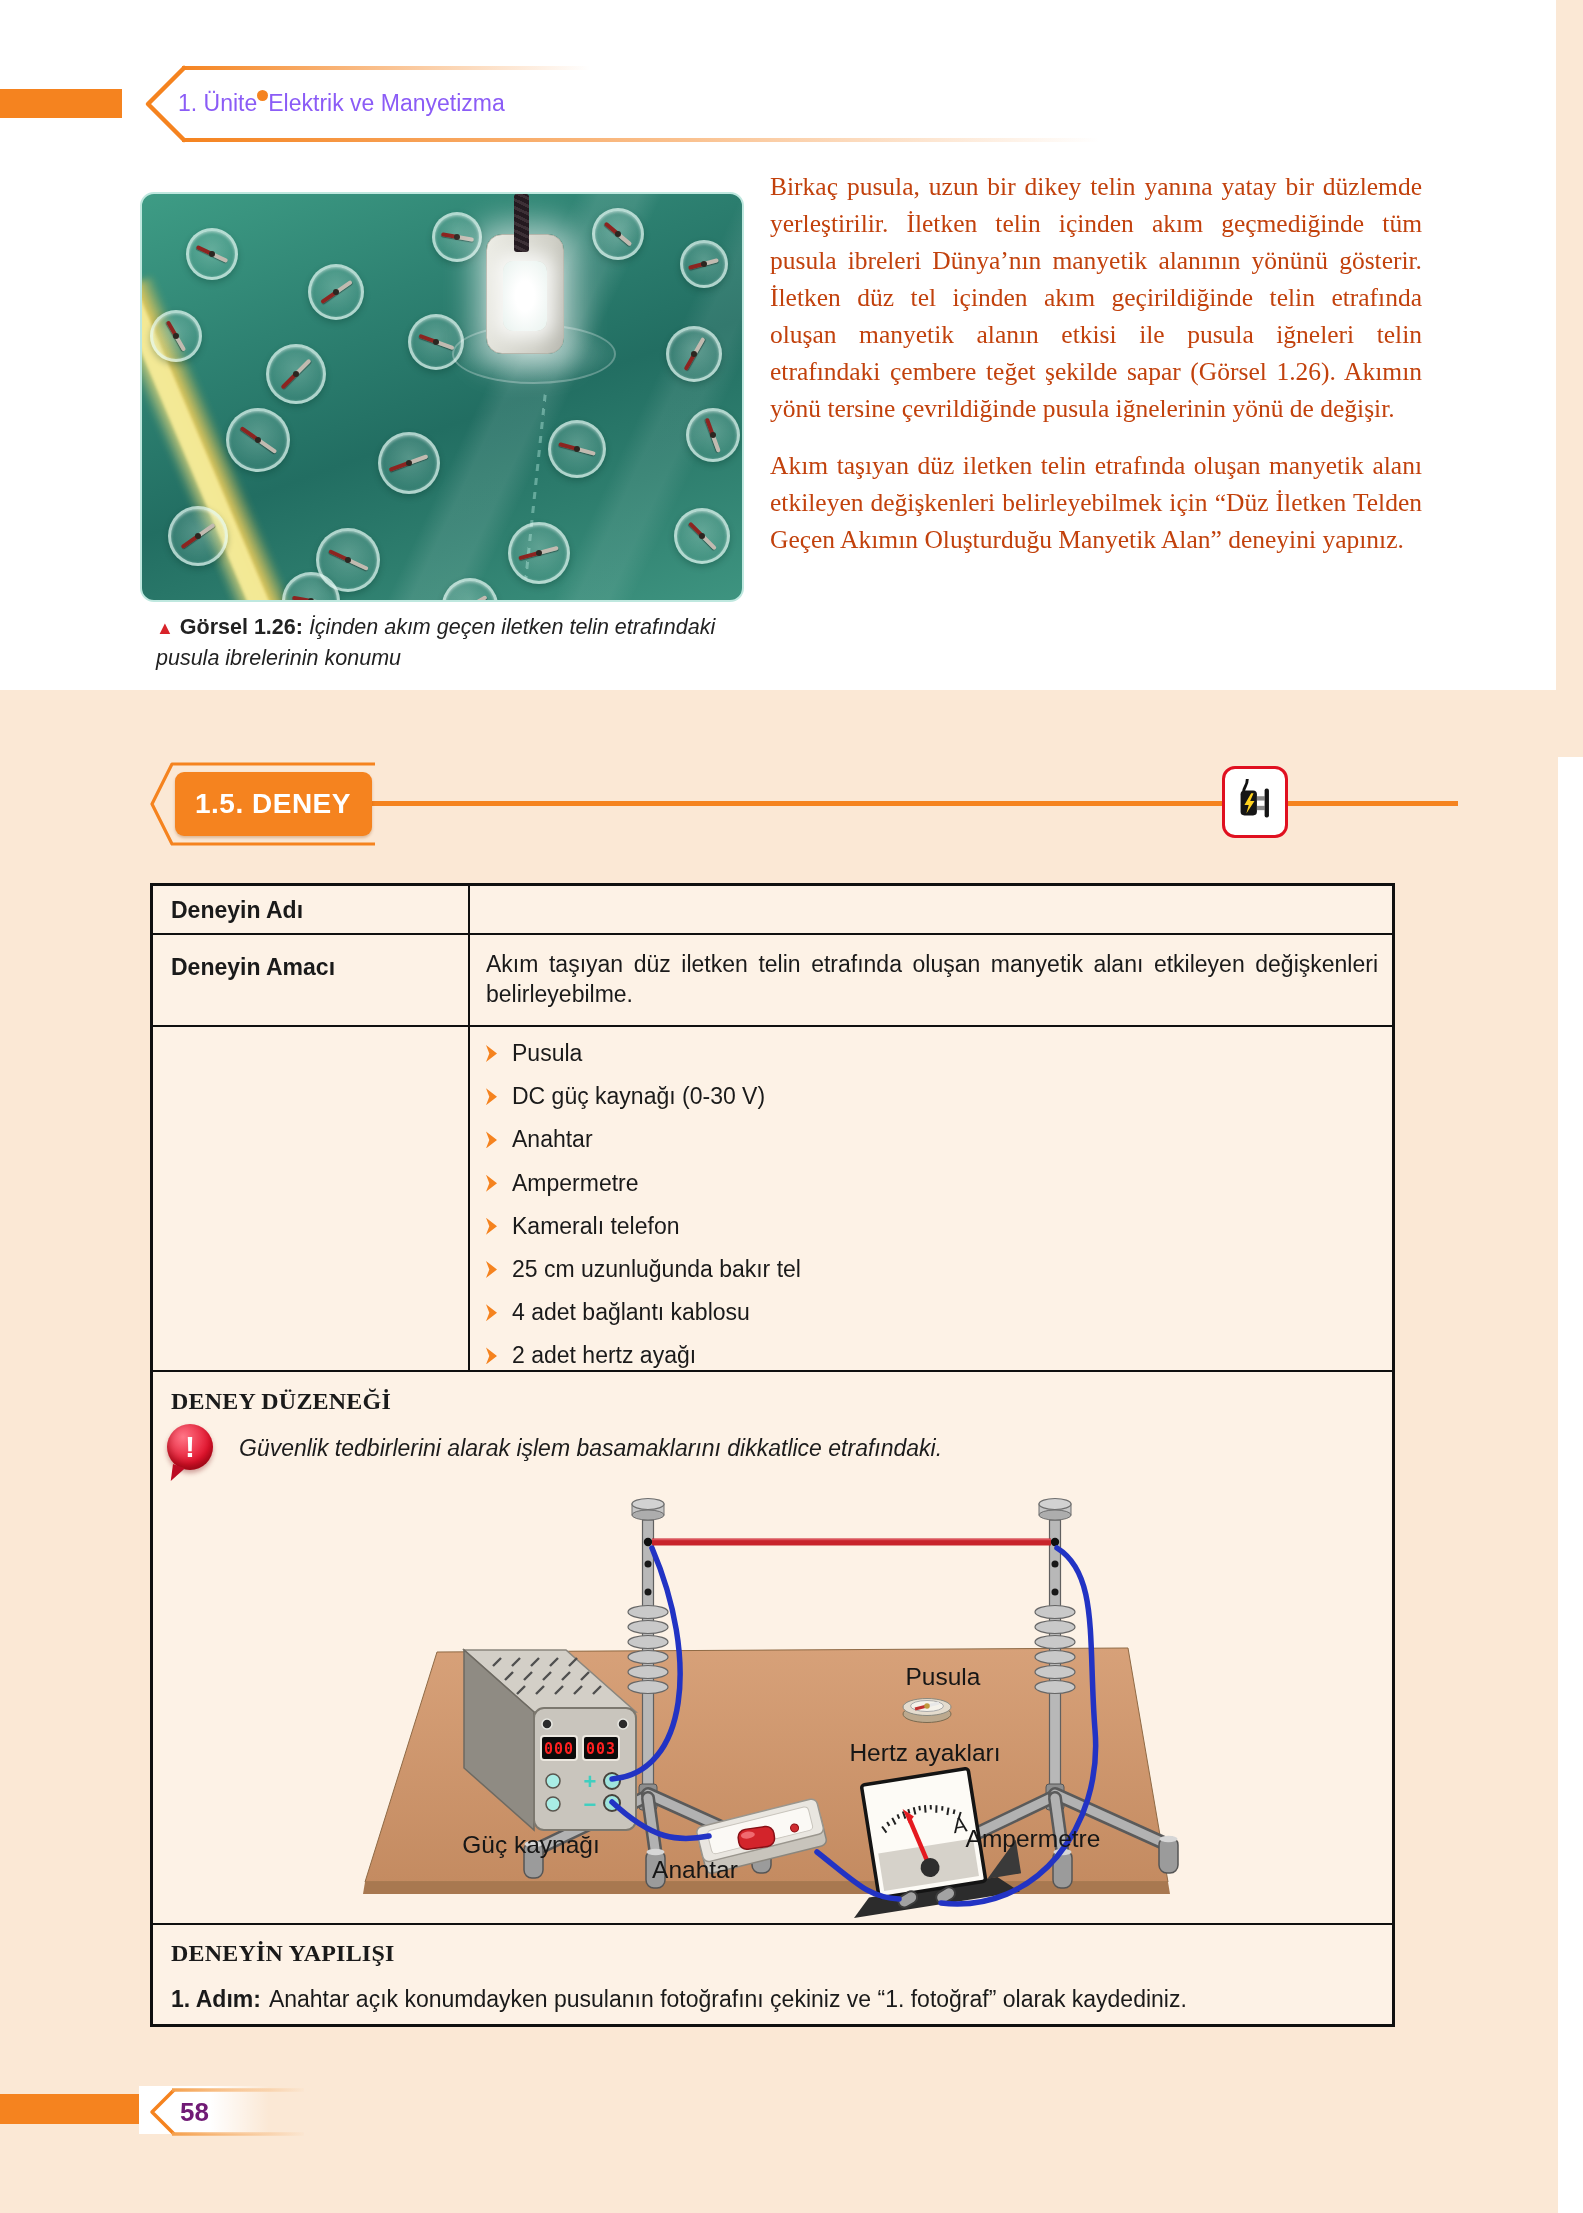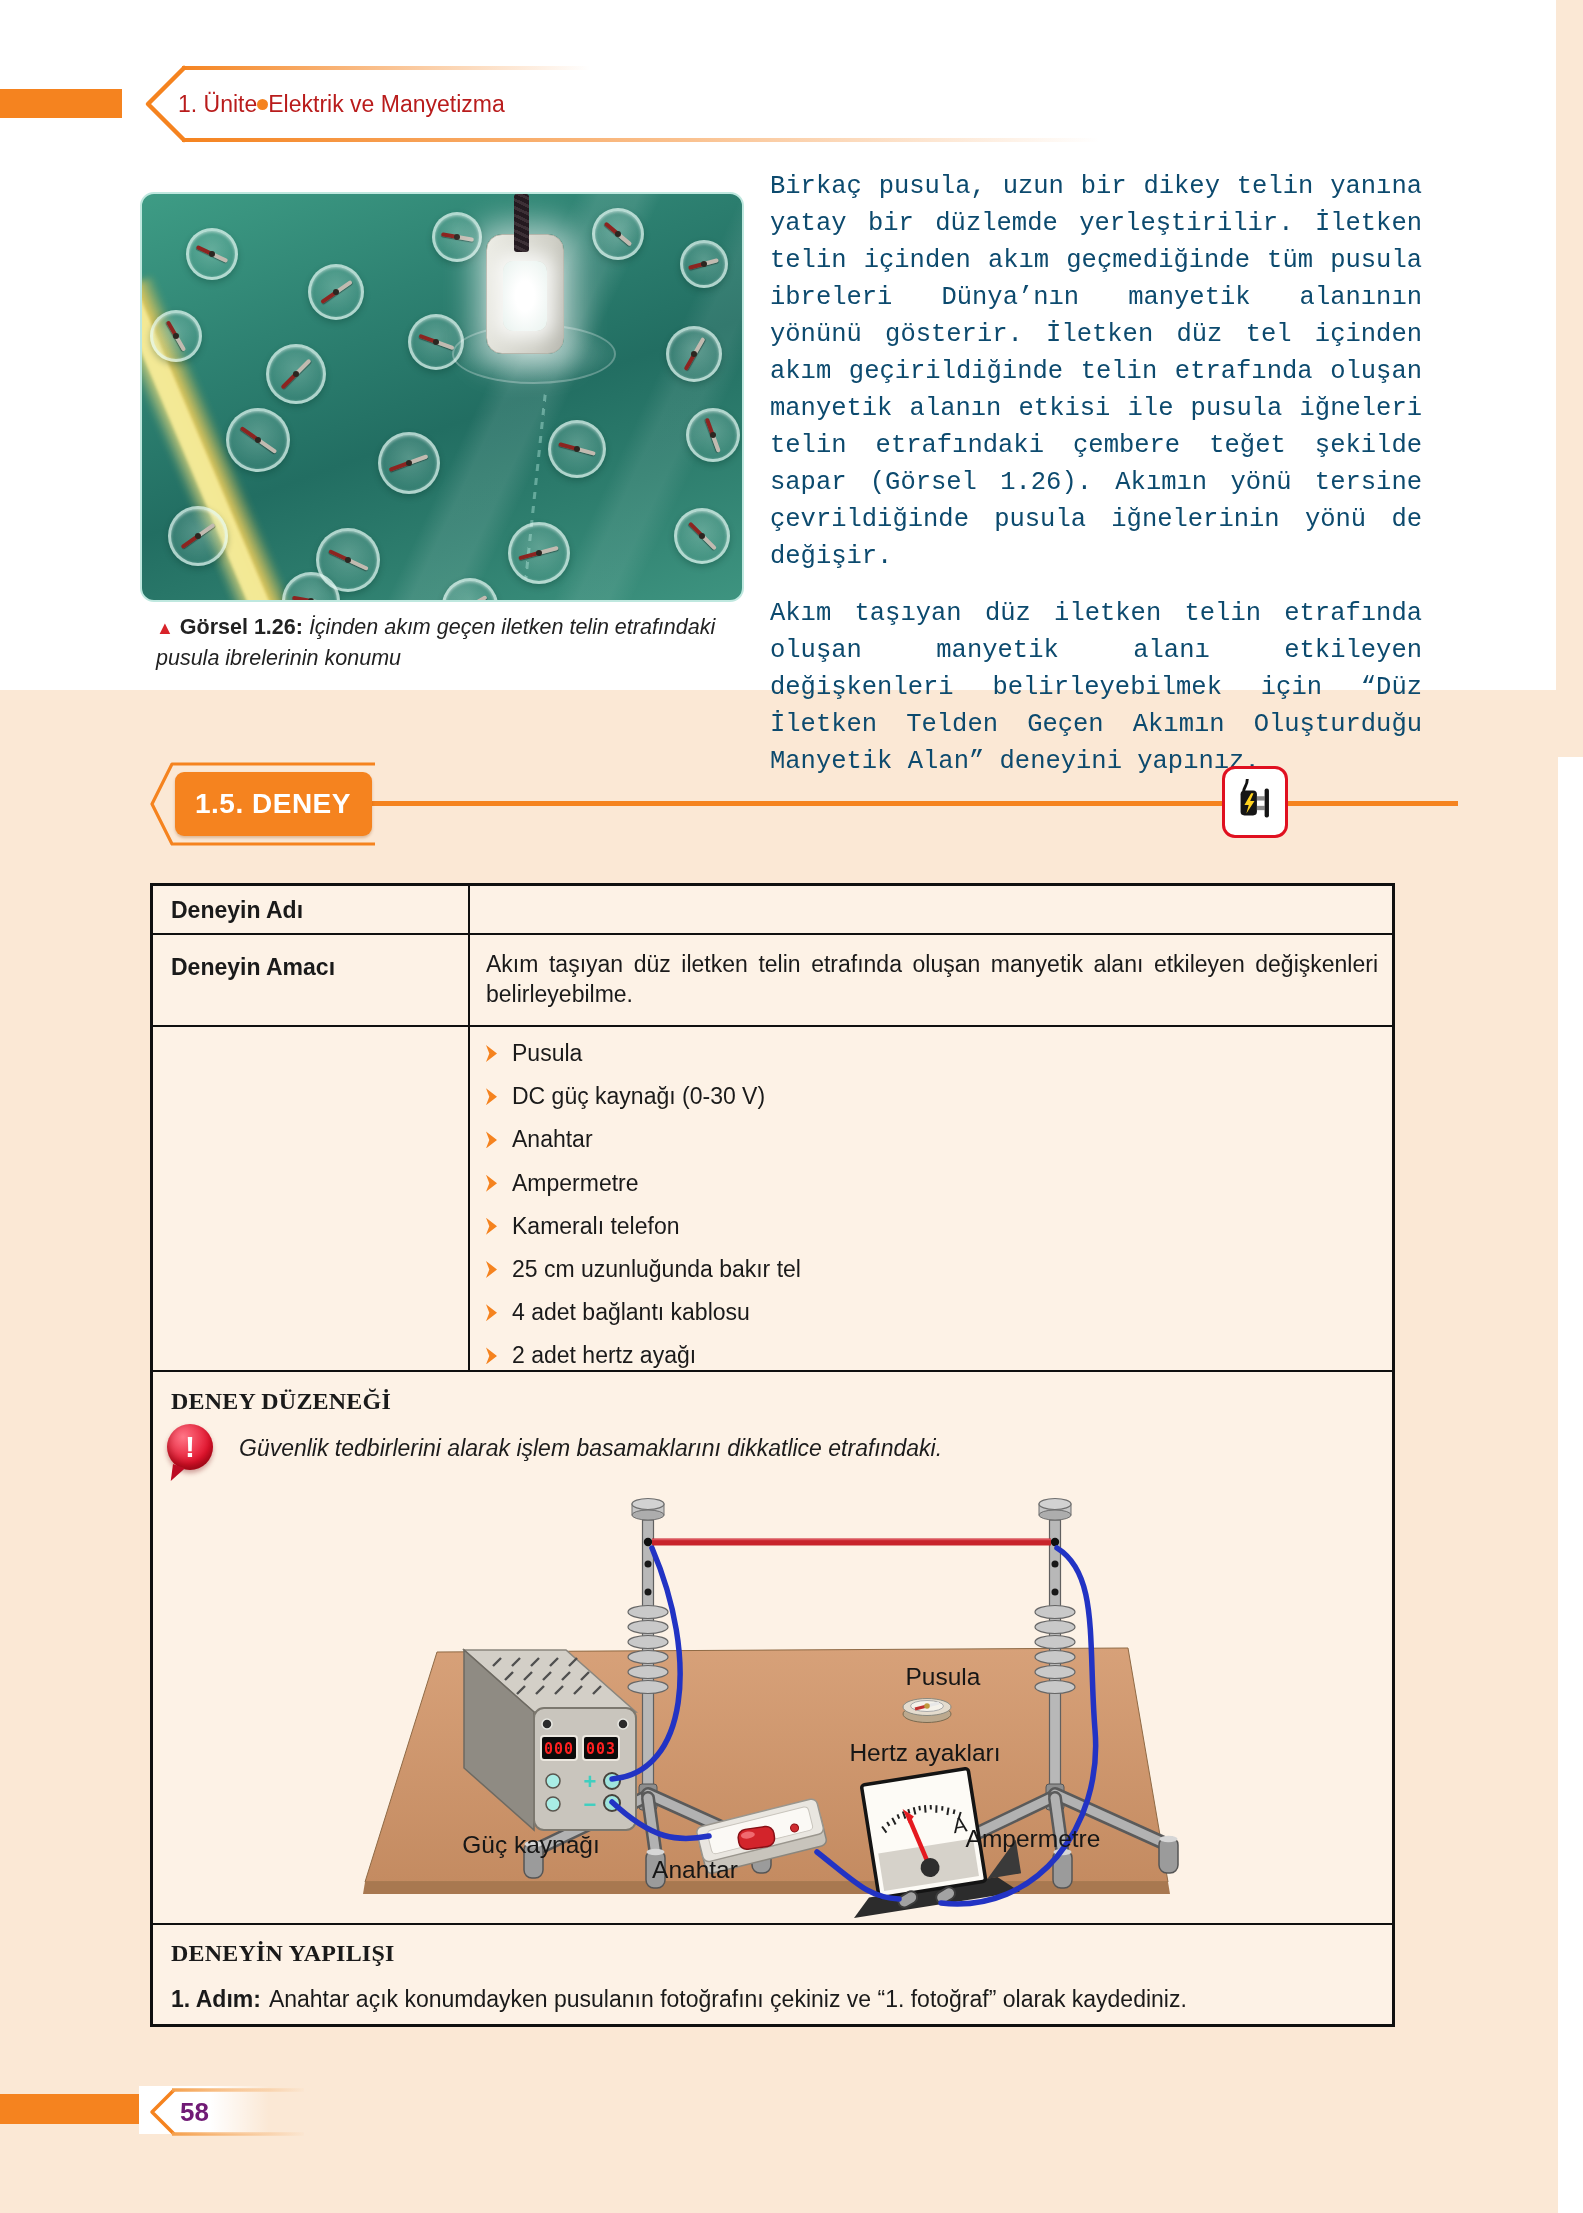--- a/index.html
+++ b/index.html
@@ -4,21 +4,21 @@
 <style>
   html,body{margin:0;padding:0;background:#888;}
   .page{position:relative;width:1583px;height:2213px;background:#ffffff;overflow:hidden;
         font-family:"Liberation Sans",sans-serif;color:#1a1a1a;margin:0 auto;}
   .abs{position:absolute;}
   
   .peach-main{left:0;top:690px;width:1558px;height:1523px;background:#FBE8D5;}
   .peach-strip{left:1556px;top:0;width:27px;height:757px;background:#FBE8D5;}
   
   .hdr-bar{left:0;top:89px;width:122px;height:29px;background:#F5831F;}
-  .hdr-text{left:178px;top:90px;height:28px;display:flex;align-items:center;font-size:23px;color:#b91c1c;}
+  .hdr-text{left:178px;top:90px;height:28px;display:flex;font-size:23px;color:#8b5cf6;}
   .hdr-dot{width:11px;height:11px;border-radius:50%;background:#F5831F;}
   
   .photo{left:140px;top:192px;width:600px;height:406px;border-radius:14px;overflow:hidden;
          border:2px solid #BFE8DF;
          background:linear-gradient(160deg,#3E9C85 0%,#2E8272 30%,#226E62 55%,#2E7E6E 75%,#3E9480 100%);}
   .refl{inset:0;background:linear-gradient(115deg,transparent 55%,rgba(255,255,255,.10) 58%,rgba(255,255,255,.10) 63%,transparent 66%,transparent 76%,rgba(255,255,255,.08) 79%,rgba(255,255,255,.08) 83%,transparent 86%);}
   .streak{left:28px;top:78px;width:56px;height:360px;transform:rotate(-23deg);filter:blur(3px);opacity:.95;
           background:linear-gradient(90deg,rgba(240,225,120,0),#EFDF7E 35%,#E6C95A 65%,rgba(240,225,120,0));}
   .streak2{left:44px;top:96px;width:20px;height:330px;transform:rotate(-23deg);filter:blur(1.5px);background:#F6EC9A;opacity:.9;}
   .photo-wire{left:372px;top:0;width:15px;height:58px;border-radius:3px;
@@ -38,22 +38,22 @@
        box-shadow:0 3px 6px rgba(0,45,35,.28),inset 0 1px 3px rgba(255,255,255,.5);}
   .cmp i{position:absolute;left:50%;top:50%;width:74%;height:4px;margin-left:-37%;margin-top:-2px;border-radius:2px;
        background:linear-gradient(90deg,#8c2420 0 48%,#c2bab0 52% 100%);transform:rotate(var(--a));
        box-shadow:0 1px 1px rgba(0,0,0,.4);}
   .cmp b{position:absolute;left:50%;top:50%;width:6px;height:6px;margin:-3px 0 0 -3px;border-radius:50%;background:#2c2620;}
   
   .caption{left:140px;top:612px;width:614px;font-size:21.5px;line-height:30px;font-style:italic;color:#222;margin-left:16px;}
   .caption .mk{color:#D8232A;font-style:normal;font-size:18px;}
   .caption .lb{font-weight:bold;font-style:normal;}
   
-  .intro{left:770px;top:168px;width:652px;font-family:Liberation Mono, monospace;font-size:25.5px;line-height:37px;
-         text-align:justify;color:#0c4a6e;}
+  .intro{left:770px;top:168px;width:652px;font-family:Liberation Serif, serif;font-size:25.5px;line-height:37px;
+         text-align:justify;color:#c2410c;}
   .intro p{margin:0;}
   .intro p + p{margin-top:20px;}
   
   .deney-line{left:372px;top:801px;width:1086px;height:5px;background:#F5831F;}
   .deney-badge{left:175px;top:772px;width:197px;height:64px;background:#F5831F;border-radius:9px;
          display:flex;align-items:center;padding-left:20px;box-sizing:border-box;
          color:#fff;font-weight:bold;font-size:28px;letter-spacing:.5px;box-shadow:0 2px 3px rgba(150,70,0,.3);}
   .plug-badge{left:1222px;top:766px;width:66px;height:72px;background:#fff;border:3.5px solid #E01020;border-radius:13px;
          display:flex;align-items:center;justify-content:center;box-sizing:border-box;}
   

